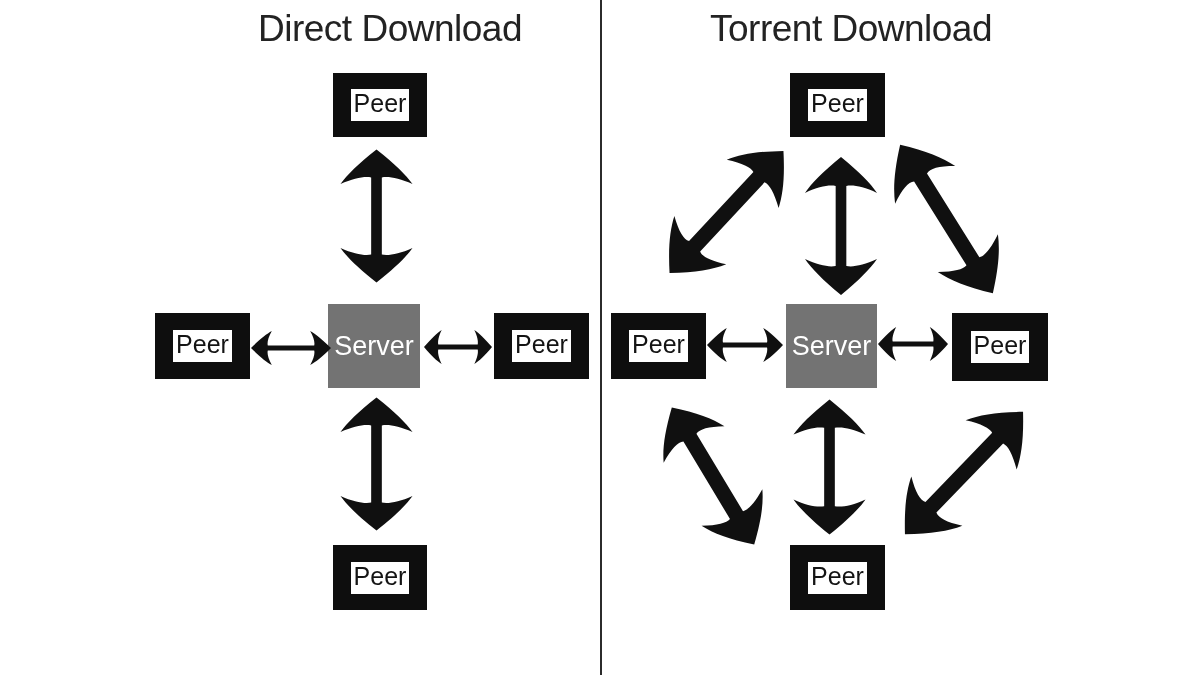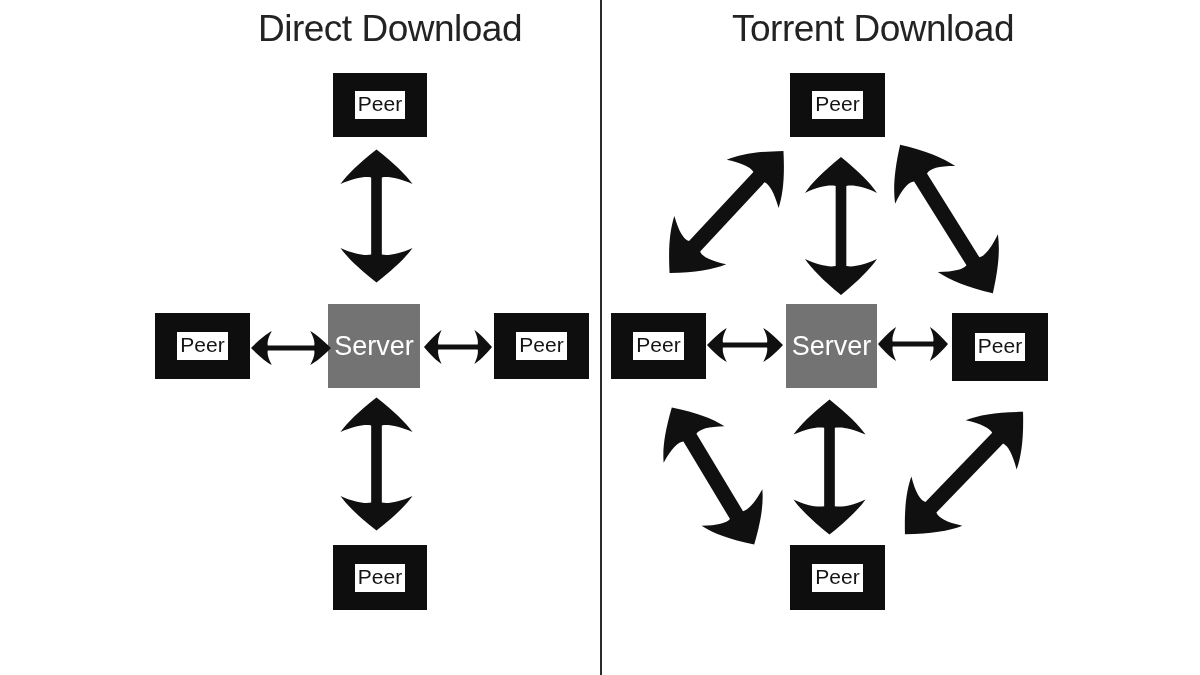--- a/index.html
+++ b/index.html
@@ -12,21 +12,21 @@
     position:absolute; top:8px; transform:translateX(-50%);
     font-size:37px; letter-spacing:-0.5px; color:#232323; white-space:nowrap;
   }
   .peer-box {
     position:absolute; background:#0e0e0e;
     display:flex; align-items:center; justify-content:center;
   }
   .peer-inner {
     background:#ffffff; border:3px solid #0e0e0e;
     display:flex; align-items:center; justify-content:center;
-    font-size:21px; color:#141414; line-height:1;
+    font-size:25px; color:#141414; line-height:1;
     padding:2px 3px 5px 3px;
   }
   .server-box {
     position:absolute; background:#737373;
     display:flex; align-items:center; justify-content:center;
     color:#ffffff; font-size:27px;
   }
   .arrow { position:absolute; overflow:visible; }
   .arrow path, .arrow use { fill:#101010; }
 </style>
@@ -68,21 +68,21 @@
   <svg class="arrow" viewBox="0 0 200 60" preserveAspectRatio="none" style="left:310px;top:424px;width:133px;height:80px;transform:rotate(90deg)">
       <use href="#dblarrow"></use>
     </svg>
   <svg class="arrow" viewBox="0 0 200 60" preserveAspectRatio="none" style="left:251px;top:329px;width:80px;height:38px">
       <use href="#dblarrow"></use>
     </svg>
   <svg class="arrow" viewBox="0 0 200 60" preserveAspectRatio="none" style="left:424px;top:328px;width:68px;height:38px">
       <use href="#dblarrow"></use>
     </svg>
 
-  <div class="panel-title" style="left:873px">Torrent Download</div>
+  <div class="panel-title" style="left:851px">Torrent Download</div>
 
   <div class="peer-box" style="left:790px;top:73px;width:95px;height:64px">
     <div class="peer-inner">Peer</div>
   </div>
   <div class="peer-box" style="left:611px;top:313px;width:95px;height:66px">
     <div class="peer-inner">Peer</div>
   </div>
   <div class="server-box" style="left:786px;top:304px;width:91px;height:84px">
     <span>Server</span>
   </div>

